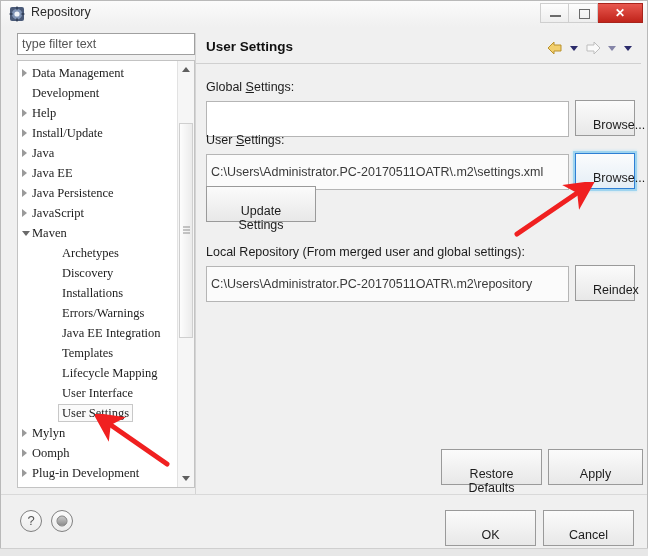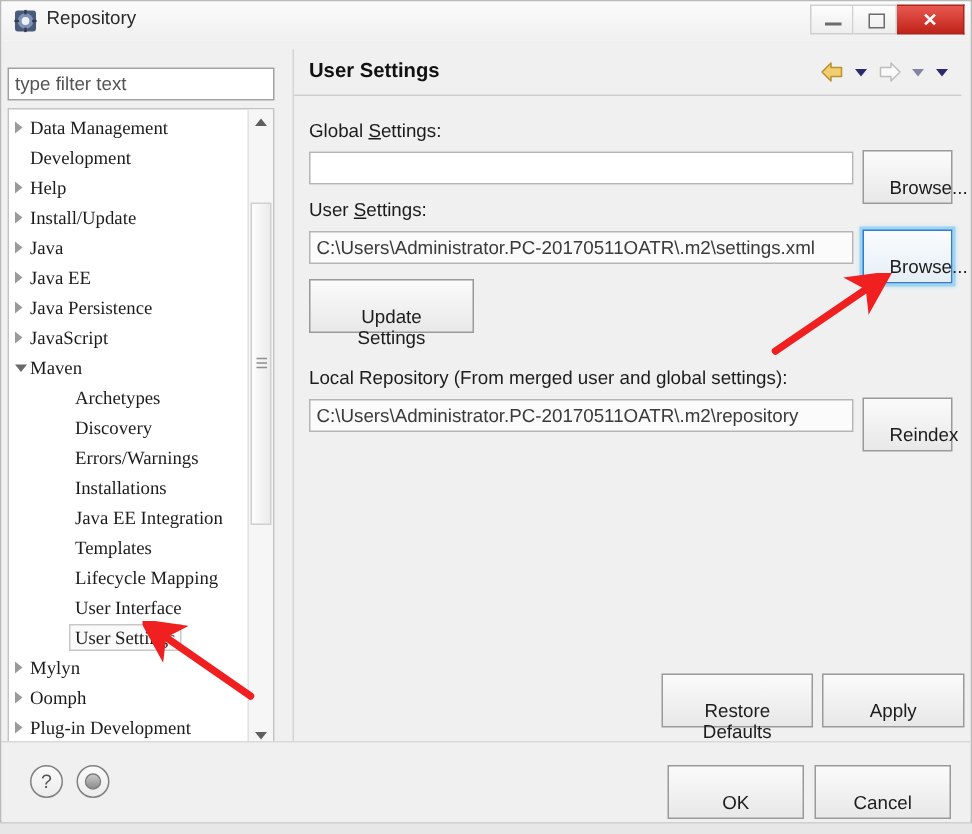--- a/index.html
+++ b/index.html
@@ -98,24 +98,23 @@
     left: 0; top: 26px;
     width: 100%;
     height: 467px;
     background: #f0f0f0;
     box-sizing: border-box;
   }
 
   
   .leftpane {
     position: absolute;
-    left: 4px; top: 6px;
+    left: 16px; top: 6px;
     width: 156px;
     height: 455px;
-    margin-top: 12px;
   }
   .filterbox {
     position: absolute;
     left: 0; top: 0;
     width: 178px; height: 22px;
     border: 1px solid #a0a0a0;
     background: #ffffff;
     box-sizing: border-box;
     font-family: "Liberation Sans", sans-serif;
     font-size: 12.5px;
@@ -330,21 +329,21 @@
   .field-label {
     position: absolute;
     font-size: 12.5px;
     color: #1c1c1c;
     white-space: nowrap;
   }
   .field-label u { text-decoration: underline; }
 
   .txtinput {
     position: absolute;
-    height: 22px;
+    height: 36px;
     background: #ffffff;
     border: 1px solid #b5b5b5;
     box-sizing: border-box;
     font-family: "Liberation Sans", sans-serif;
     font-size: 12.5px;
     color: #1c1c1c;
     padding: 0 4px;
     line-height: 20px;
     outline: none;
   }
@@ -459,22 +458,22 @@
               <div class="trow"><span class="lbl">Development</span></div>
               <div class="trow"><span class="arrow collapsed"></span><span class="lbl">Help</span></div>
               <div class="trow"><span class="arrow collapsed"></span><span class="lbl">Install/Update</span></div>
               <div class="trow"><span class="arrow collapsed"></span><span class="lbl">Java</span></div>
               <div class="trow"><span class="arrow collapsed"></span><span class="lbl">Java EE</span></div>
               <div class="trow"><span class="arrow collapsed"></span><span class="lbl">Java Persistence</span></div>
               <div class="trow"><span class="arrow collapsed"></span><span class="lbl">JavaScript</span></div>
               <div class="trow"><span class="arrow expanded"></span><span class="lbl">Maven</span></div>
               <div class="trow child"><span class="lbl">Archetypes</span></div>
               <div class="trow child"><span class="lbl">Discovery</span></div>
+              <div class="trow child"><span class="lbl">Installations</span></div>
               <div class="trow child"><span class="lbl">Errors/Warnings</span></div>
-              <div class="trow child"><span class="lbl">Installations</span></div>
               <div class="trow child"><span class="lbl">Java EE Integration</span></div>
               <div class="trow child"><span class="lbl">Templates</span></div>
               <div class="trow child"><span class="lbl">Lifecycle Mapping</span></div>
               <div class="trow child"><span class="lbl">User Interface</span></div>
               <div class="trow child sel"><span class="lbl">User Settings</span></div>
               <div class="trow"><span class="arrow collapsed"></span><span class="lbl">Mylyn</span></div>
               <div class="trow"><span class="arrow collapsed"></span><span class="lbl">Oomph</span></div>
               <div class="trow"><span class="arrow collapsed"></span><span class="lbl">Plug-in Development</span></div>
             </div>
 

